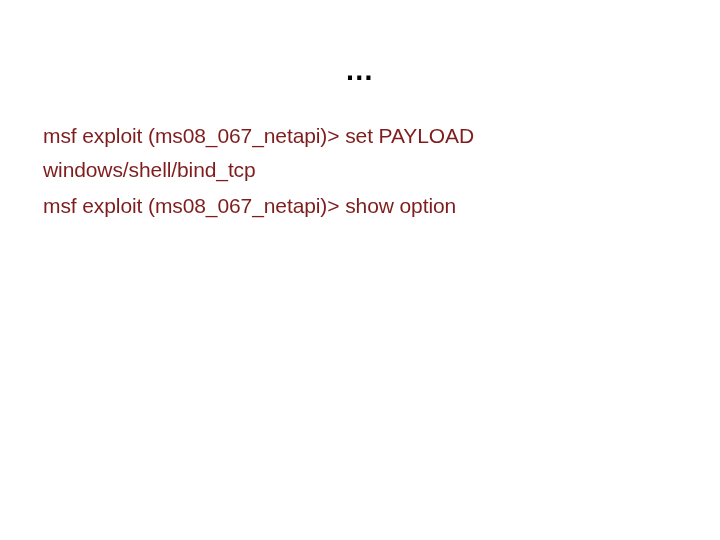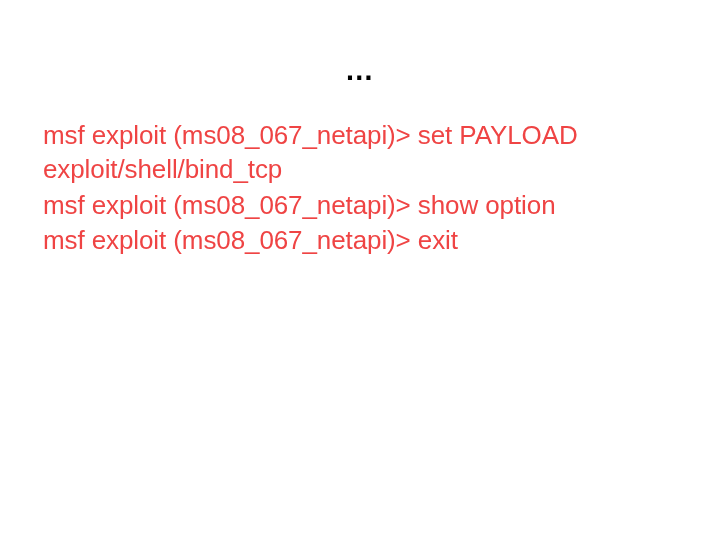--- a/index.html
+++ b/index.html
@@ -44,41 +44,40 @@
 
   
   .console-block {
     position: absolute;
     top: 118px;
     left: 43px;
     width: 640px;
   }
 
   .console-line {
-    font-size: 26px;
+    font-size: 21px;
     line-height: 35.8px;
-    color: #ef4444;
+    color: #7f1d1d;
     white-space: pre;
     letter-spacing: -0.1px;
   }
 
   
   .console-line.wrap {
     margin-top: -2px;
   }
 </style>
 </head>
 <body>
 
 <div class="slide">
 
   <div class="ellipsis-row">
     <span class="ellipsis">…</span>
   </div>
 
   <div class="console-block" id="console-block">
       <div class="console-line">msf exploit (ms08_067_netapi)&gt; set PAYLOAD</div>
-      <div class="console-line wrap">exploit/shell/bind_tcp</div>
+      <div class="console-line wrap">windows/shell/bind_tcp</div>
       <div class="console-line">msf exploit (ms08_067_netapi)&gt; show option</div>
-      <div class="console-line">msf exploit (ms08_067_netapi)&gt; exit</div>
     </div>
 
 </div>
 
 </body></html>

